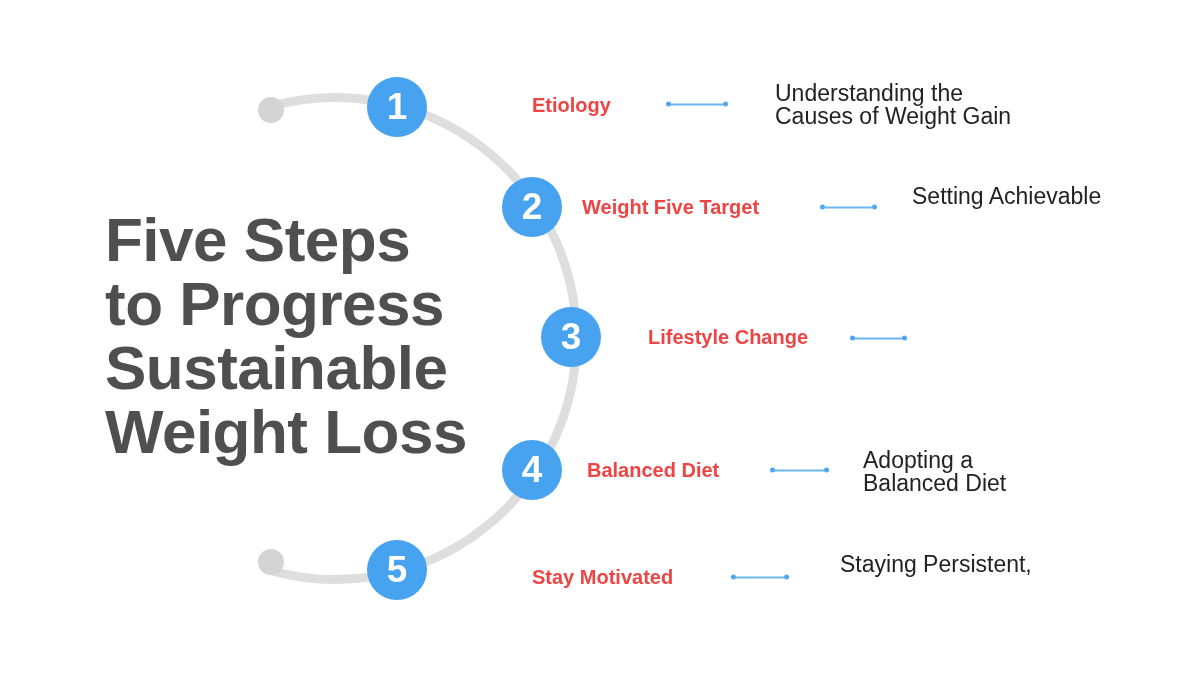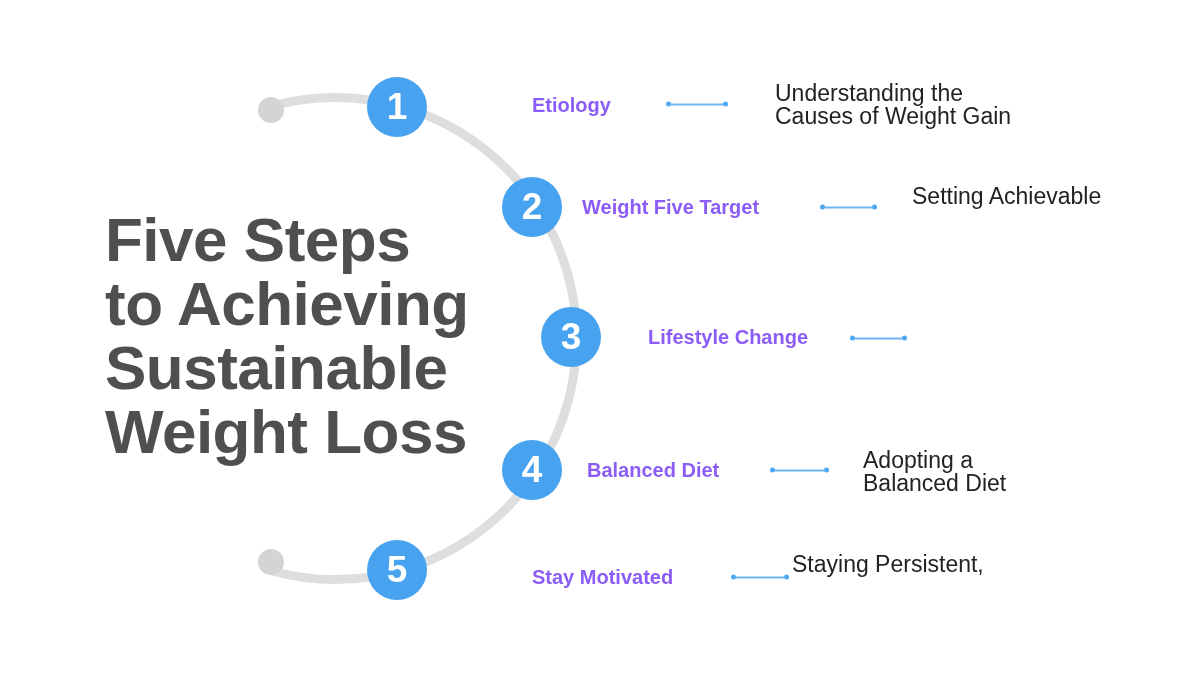--- a/index.html
+++ b/index.html
@@ -43,21 +43,21 @@
     align-items: center;
     justify-content: center;
     transform: translate(-50%, -50%);
   }
 
   .step-label {
     position: absolute;
     transform: translateY(-50%);
     font-size: 20px;
     font-weight: bold;
-    color: #8b5cf6;
+    color: #ef4444;
     white-space: nowrap;
   }
 
   .connector {
     position: absolute;
     transform: translateY(-50%);
     display: flex;
     align-items: center;
   }
   .connector .c-dot {
@@ -96,36 +96,36 @@
   #conn-1 { left: 666px; top: 104px; width: 62px; }
   #conn-2 { left: 820px; top: 207px; width: 57px; }
   #conn-3 { left: 850px; top: 338px; width: 57px; }
   #conn-4 { left: 770px; top: 470px; width: 59px; }
   #conn-5 { left: 731px; top: 577px; width: 58px; }
 
   #desc-1 { left: 775px; top: 82px; }
   #desc-2 { left: 912px; top: 185px; text-align: right; }
   #desc-3 { left: 948px; top: 314px; }
   #desc-4 { left: 863px; top: 449px; }
-  #desc-5 { left: 792px; top: 553px; }
+  #desc-5 { left: 840px; top: 553px; }
 </style>
 </head>
 <body>
 
 <div class="canvas">
 
   <svg class="arc-svg" viewBox="0 0 1200 675" xmlns="http://www.w3.org/2000/svg">
     <path d="M 272 106 A 241 241 0 1 1 272 571" fill="none" stroke="#dedede" stroke-width="9" stroke-linecap="round"></path>
     <circle cx="271" cy="110" r="13" fill="#d4d4d4"></circle>
     <circle cx="271" cy="562" r="13" fill="#d4d4d4"></circle>
   </svg>
 
   <div class="title">
     <div>Five Steps</div>
-    <div>to Achieving</div>
+    <div>to Progress</div>
     <div>Sustainable</div>
     <div>Weight Loss</div>
   </div>
 
   <div class="step-circle" id="circle-1">
     <span>1</span>
   </div>
   <div class="step-circle" id="circle-2">
     <span>2</span>
   </div>

